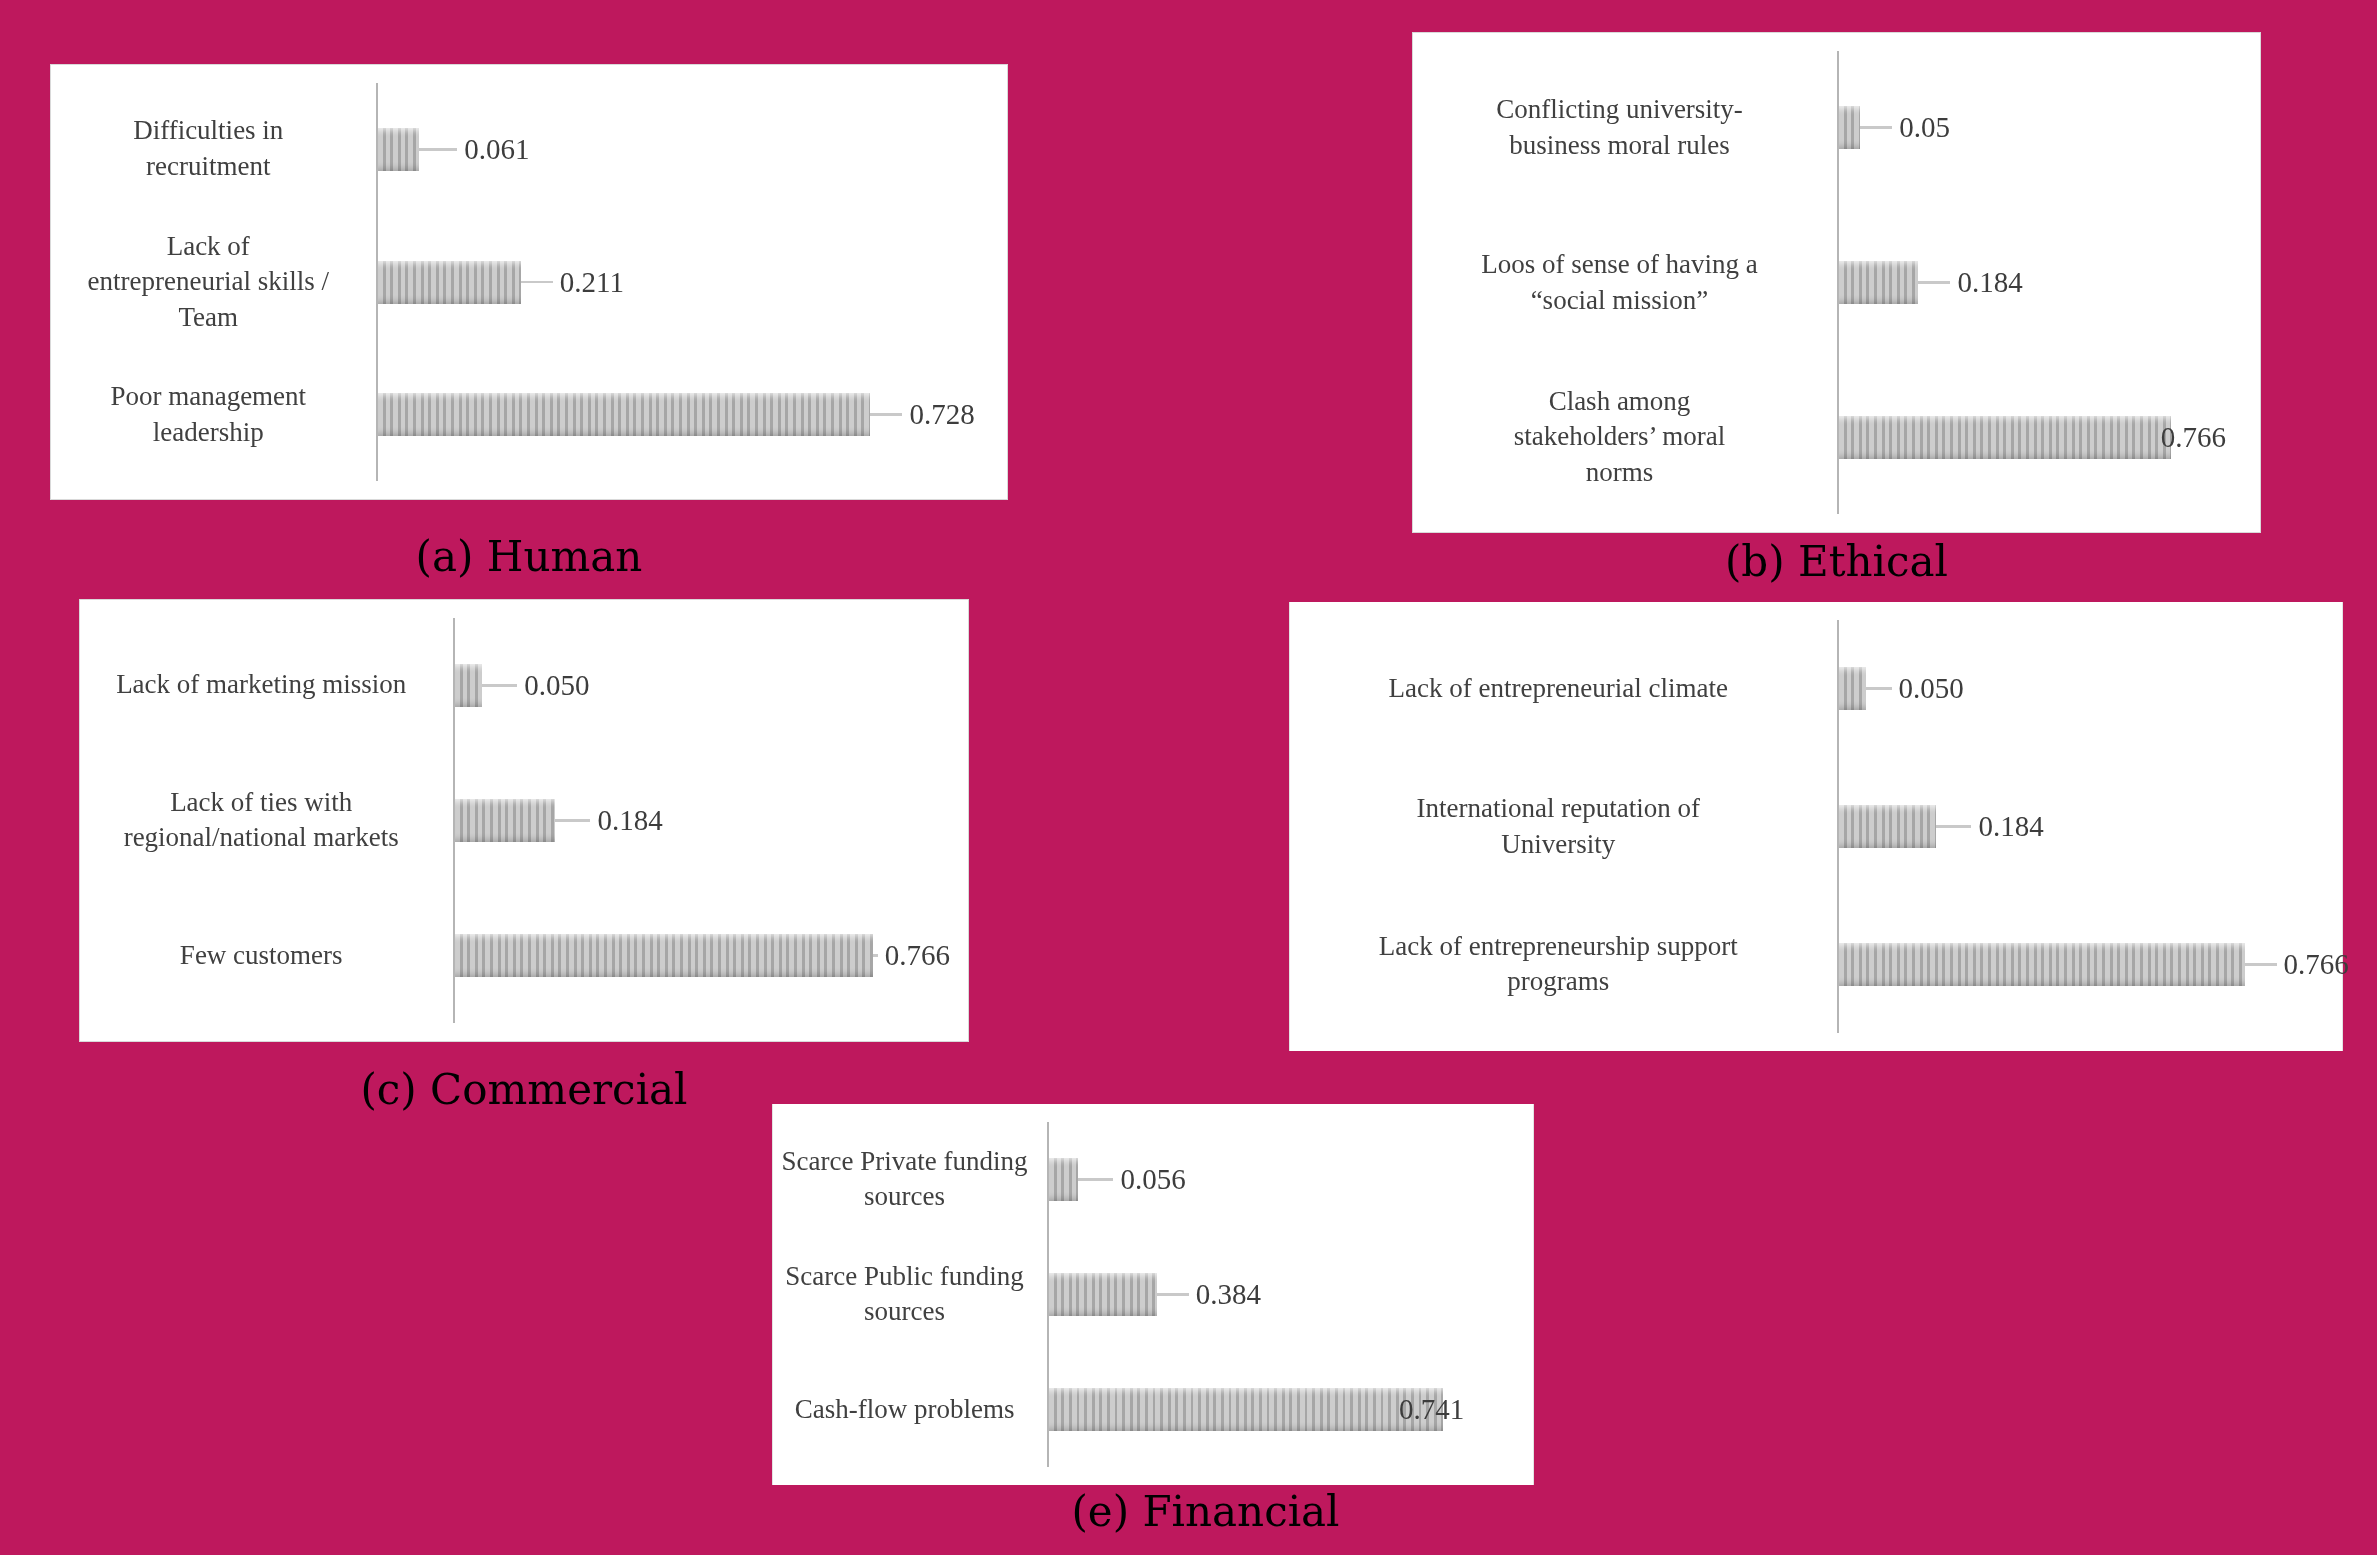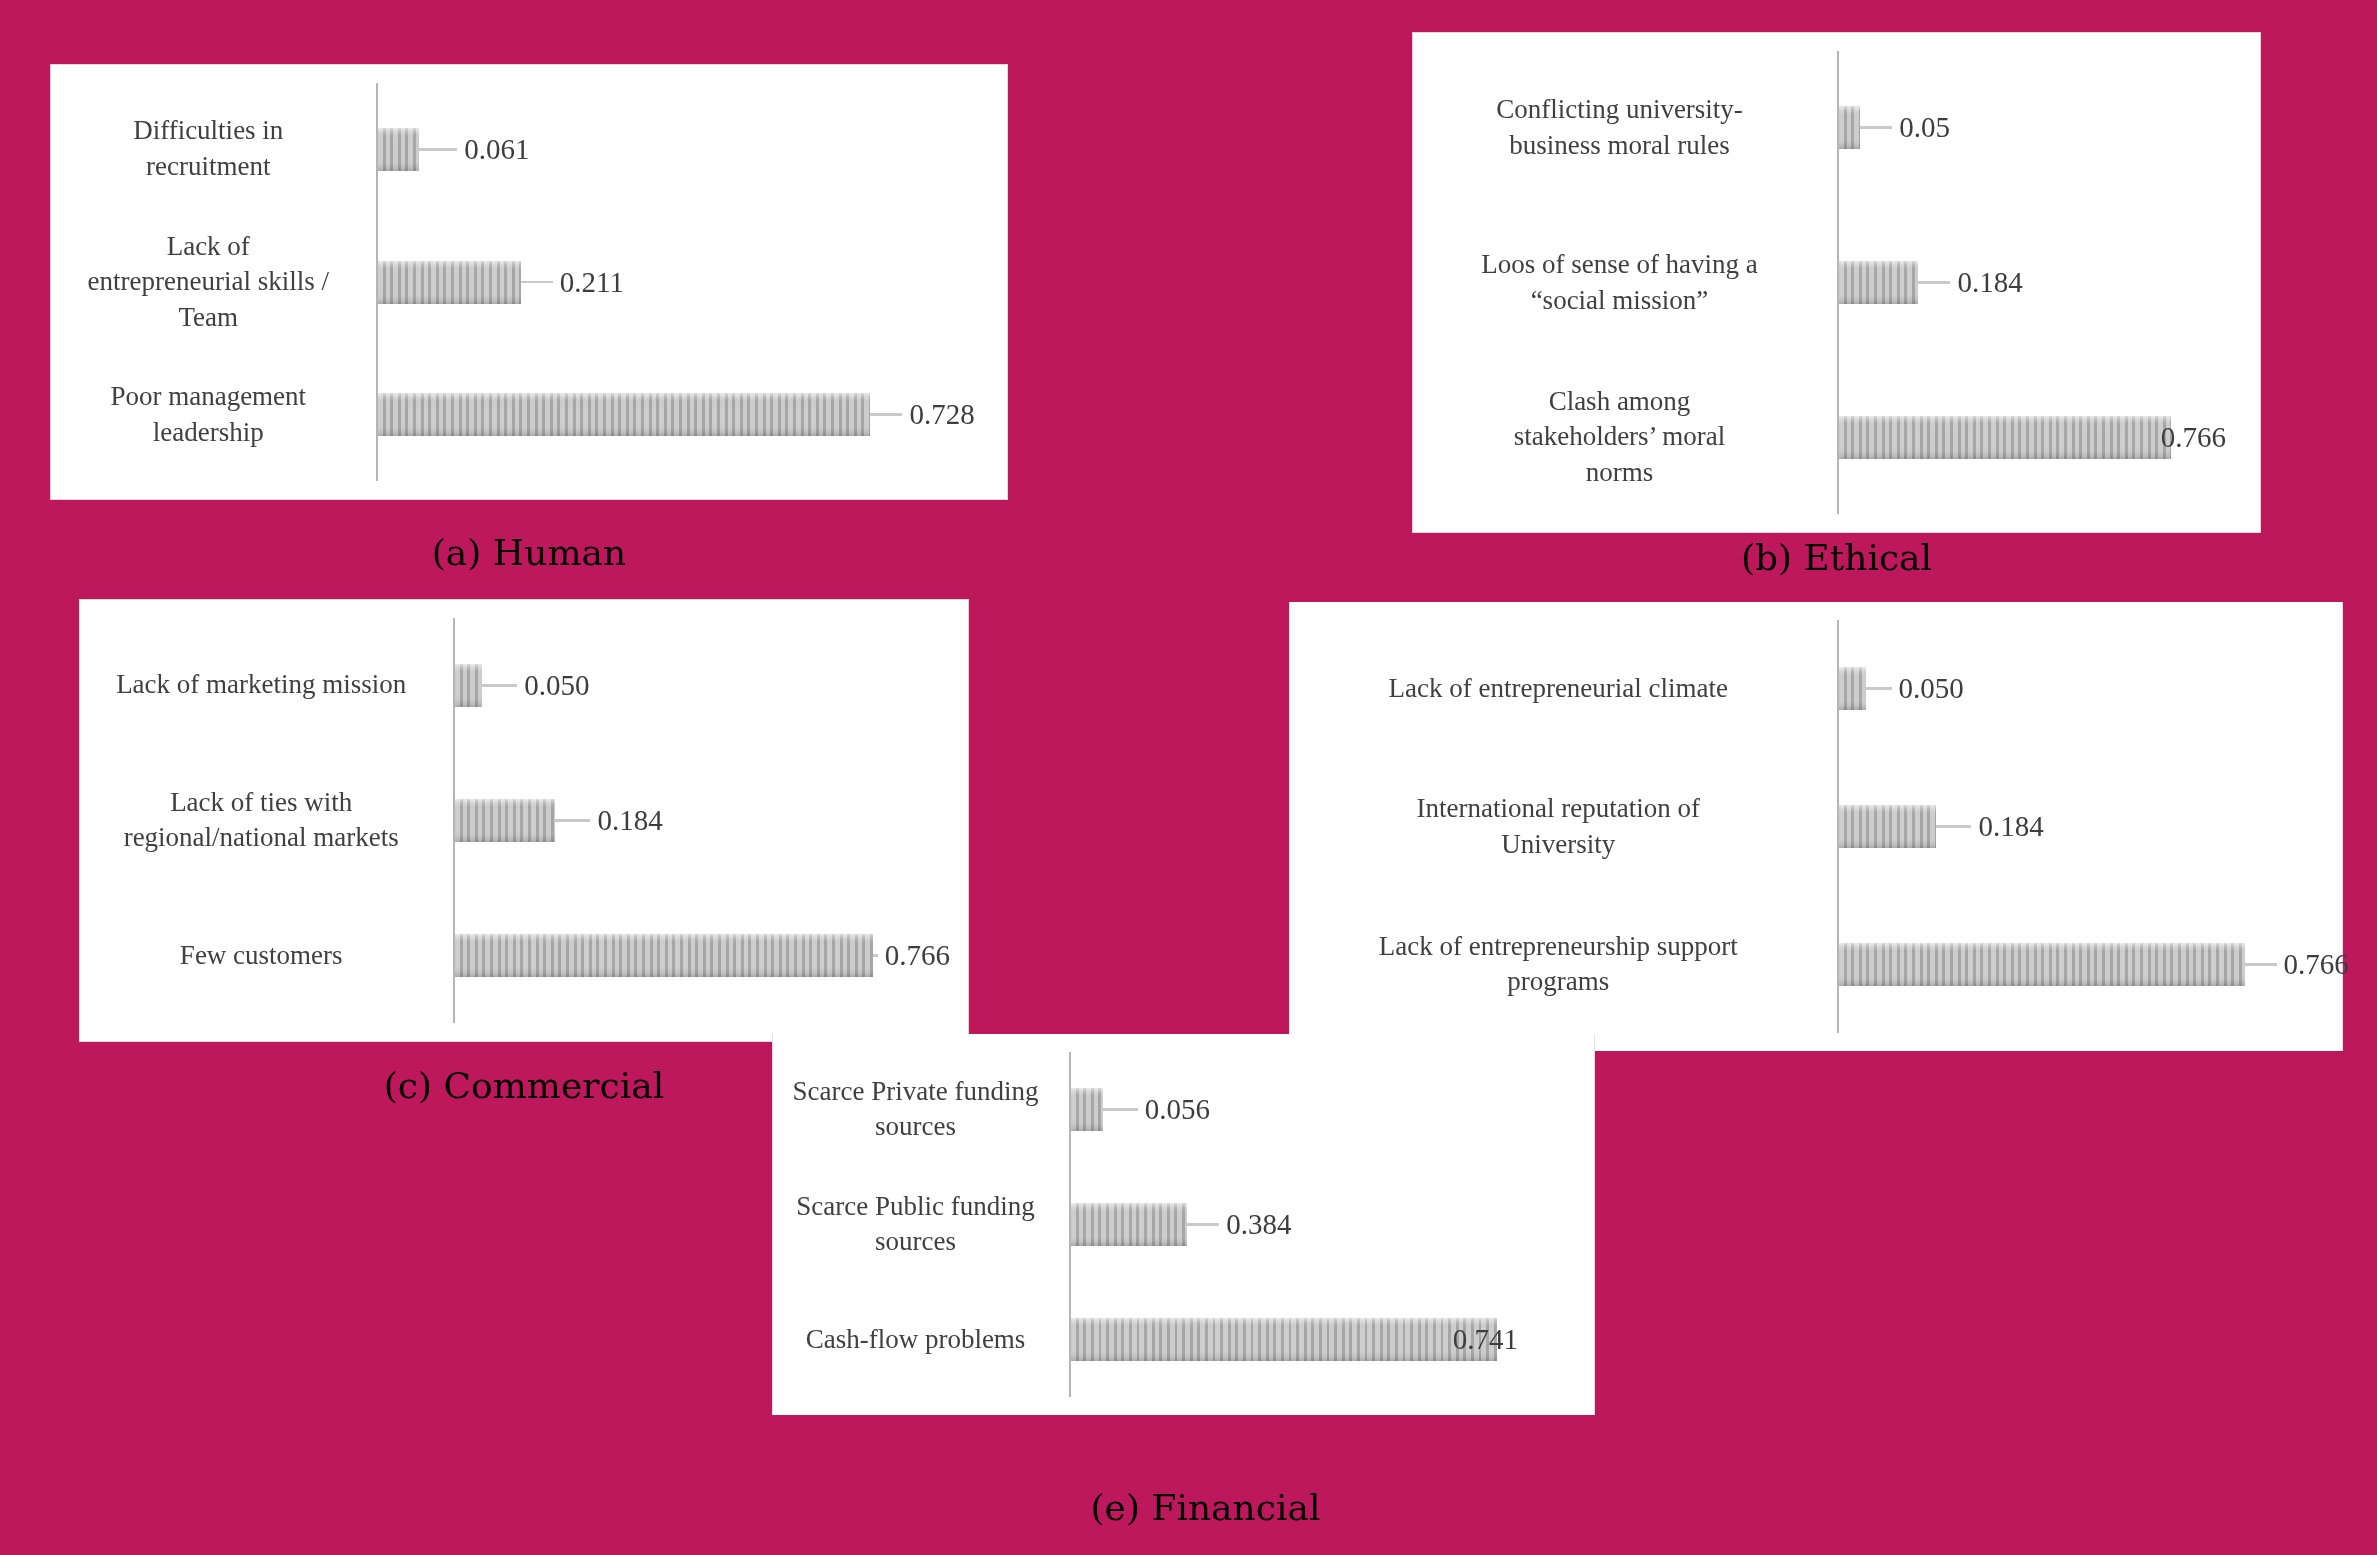--- a/index.html
+++ b/index.html
@@ -15,21 +15,21 @@
     position:absolute;
     background:#ffffff;
     box-sizing:border-box;
   }
   .panel-a{left:50px;  top:64px;  width:958px; height:436px; border:1.8px solid var(--panel-border,#d9d9d9);}
   .panel-b{left:1412px; top:32px;  width:849px; height:501px; border:1.8px solid var(--panel-border,#d9d9d9);}
   .panel-c{left:79px; top:599px; width:890px; height:443px; border:1.8px solid var(--panel-border,#d9d9d9);}
   .panel-d{left:1289px;top:602px; width:1054px; height:449px;
            border-left:1.8px solid var(--panel-border-faint,#e3e3e3);
            border-right:1.8px solid var(--panel-border-faint,#e3e3e3);}
-  .panel-e{left:772px;top:1034px; width:823px; height:381px;
+  .panel-e{left:772px;top:1104px; width:762px; height:381px;
            border-left:1.8px solid var(--panel-border-faint,#e3e3e3);
            border-right:1.8px solid var(--panel-border-faint,#e3e3e3);}
 
   .rows{
     display:flex;flex-direction:column;
     height:100%;box-sizing:border-box;
     padding:17.6px 0;
   }
   .row{flex:1;display:flex;align-items:center;min-height:0;}
 
@@ -65,21 +65,21 @@
   .leader{height:2.9px;background:var(--leader-color,#c9c9c9);flex-shrink:0;}
   .val{
     font-size:29px;color:var(--val-color,#3d3d3d);
     margin-left:7px;white-space:nowrap;position:relative;z-index:2;
   }
 
   
   .caption{
     position:absolute;text-align:center;
     font-family:"DejaVu Serif", serif;
-    font-size:36px;color:var(--caption-color,#000000);
+    font-size:42px;color:var(--caption-color,#000000);
   }
   .caption-a{left:50px;  top:532px;  width:958px;}
   .caption-b{left:1412px; top:537px; width:849px;}
   .caption-c{left:79px; top:1065px; width:890px;}
   .caption-d{left:1289px;top:1071px; width:1054px;}
   .caption-e{left:772px;top:1487px; width:867px;}
 </style>
 </head>
 <body>
 

